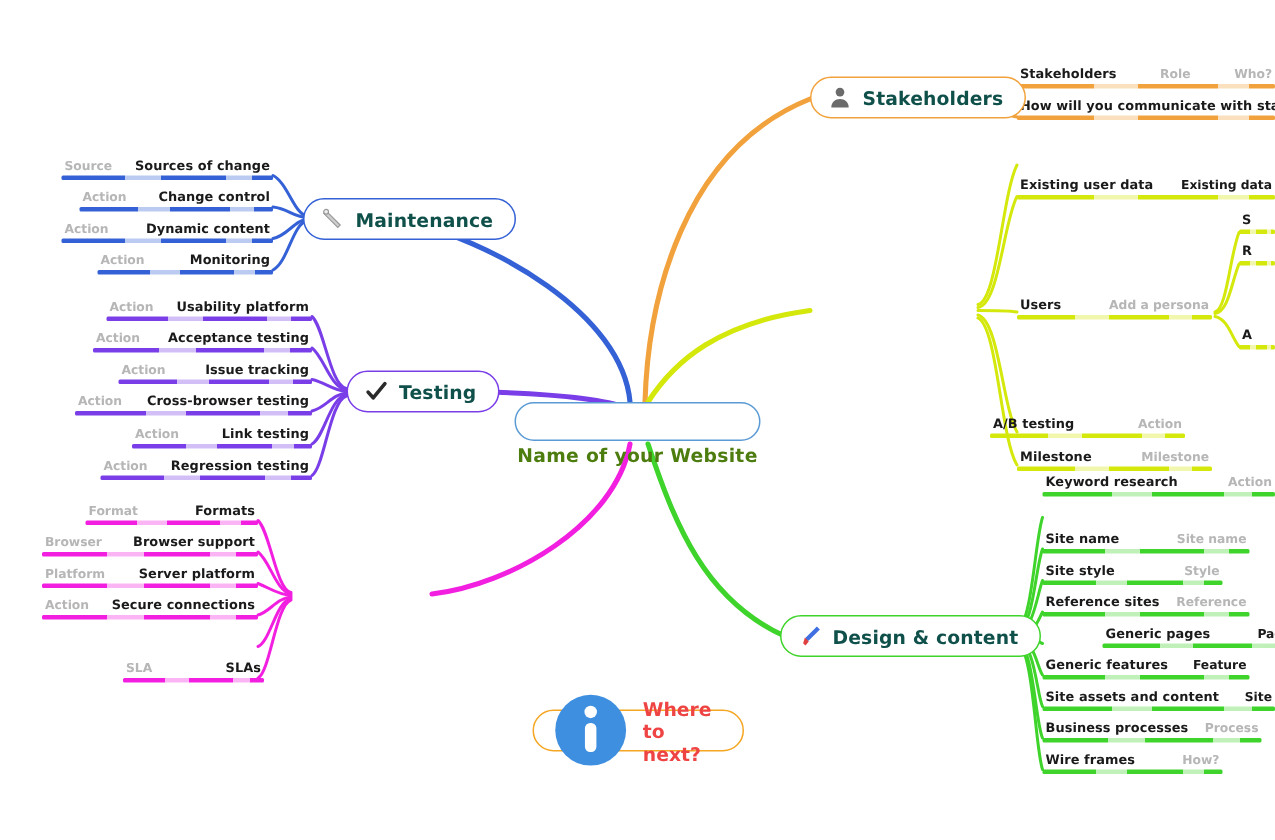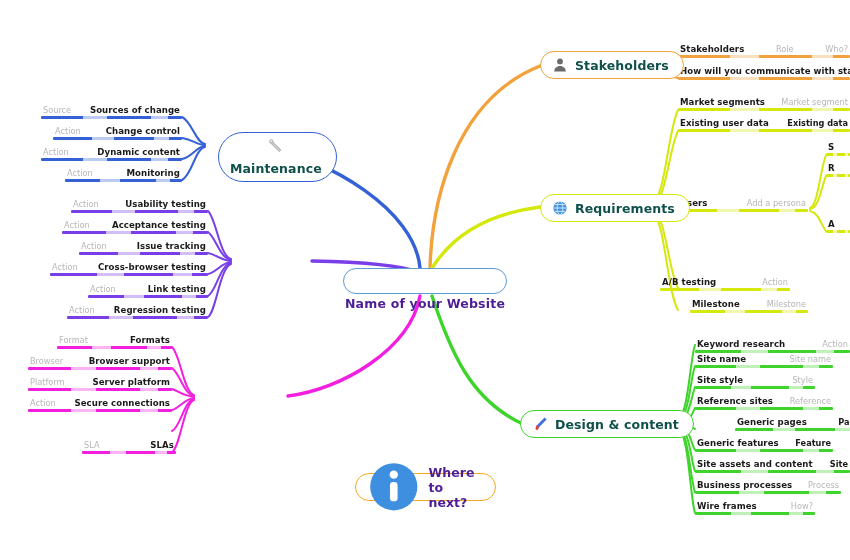--- a/index.html
+++ b/index.html
@@ -67,21 +67,21 @@
     height: 28px;
     box-sizing: border-box;
     background:#fff;
     border: 1.6px solid #f5a623;
     border-radius: 999px;
     display:flex; align-items:center; gap:7px;
     padding: 0 14px 0 10px;
     z-index: 6;
   }
   #wheretonext span {
-    font-size: 12.5px; font-weight: bold; color:#4c1d95;
+    font-size: 12.5px; font-weight: bold; color:#ef4444;
   }
 
   
   .leaf {
     position: absolute;
     box-sizing: border-box;
     z-index: 4;
   }
   .leaf .row {
     display: flex;
@@ -93,21 +93,21 @@
   }
   .leaf .title {
     font-size: 8.6px;
     font-weight: bold;
     color: #1a1a1a;
     letter-spacing: .05px;
   }
   .leaf .meta {
     font-size: 8.2px;
     color: #b6b6b6;
-    font-weight: normal;
+    font-weight: bold;
   }
   .leaf .meta.dark { color:#1a1a1a; font-weight:bold; }
   .leaf .bar { height: 2.6px; width: 100%; border-radius: 1px; }
 
   
   .leaf.left .row { justify-content: space-between; }
 </style>
 </head>
 <body>
 
@@ -185,35 +185,20 @@
         <span class="meta">Who?</span>
       </div>
       <div class="bar" style="background: linear-gradient(90deg, rgb(242, 162, 60) 0%, rgb(242, 162, 60) 30%, rgba(242, 162, 60, 0.333) 30%, rgba(242, 162, 60, 0.333) 47%, rgb(242, 162, 60) 47%, rgb(242, 162, 60) 78%, rgba(242, 162, 60, 0.333) 78%, rgba(242, 162, 60, 0.333) 90%, rgb(242, 162, 60) 90%, rgb(242, 162, 60) 100%);"></div>
     </div>
     <div class="leaf right" style="left: 678px; top: 66px; width: 172px;">
       <div class="row">
         <span class="title">How will you communicate with stakeholders?</span>
       </div>
       <div class="bar" style="background: linear-gradient(90deg, rgb(242, 162, 60) 0%, rgb(242, 162, 60) 30%, rgba(242, 162, 60, 0.333) 30%, rgba(242, 162, 60, 0.333) 47%, rgb(242, 162, 60) 47%, rgb(242, 162, 60) 78%, rgba(242, 162, 60, 0.333) 78%, rgba(242, 162, 60, 0.333) 90%, rgb(242, 162, 60) 90%, rgb(242, 162, 60) 100%);"></div>
     </div>
-    <div class="node" style="left: 540px; top: 194px; border: 1.8px solid rgb(212, 232, 11);">
-      <svg viewBox="0 0 16 16" class="ic">
-        <circle cx="8" cy="8" r="6.6" fill="#3f8fe0"></circle>
-        <ellipse cx="8" cy="8" rx="2.9" ry="6.6" fill="none" stroke="#cfe6fb" stroke-width="1"></ellipse>
-        <path d="M1.6 8h12.8M2.7 4.6h10.6M2.7 11.4h10.6" stroke="#cfe6fb" stroke-width="1" fill="none"></path>
-      </svg>
-      <span class="node-label">Requirements</span>
-    </div>
-    <div class="leaf right" style="left: 678px; top: 97px; width: 172px;">
-      <div class="row">
-        <span class="title">Market segments</span>
-        <span class="meta">Market segment</span>
-      </div>
-      <div class="bar" style="background: linear-gradient(90deg, rgb(212, 232, 11) 0%, rgb(212, 232, 11) 30%, rgba(212, 232, 11, 0.333) 30%, rgba(212, 232, 11, 0.333) 47%, rgb(212, 232, 11) 47%, rgb(212, 232, 11) 78%, rgba(212, 232, 11, 0.333) 78%, rgba(212, 232, 11, 0.333) 90%, rgb(212, 232, 11) 90%, rgb(212, 232, 11) 100%);"></div>
-    </div>
     <div class="leaf right" style="left: 678px; top: 118px; width: 172px;">
       <div class="row">
         <span class="title">Existing user data</span>
         <span class="meta dark">Existing data</span>
       </div>
       <div class="bar" style="background: linear-gradient(90deg, rgb(212, 232, 11) 0%, rgb(212, 232, 11) 30%, rgba(212, 232, 11, 0.333) 30%, rgba(212, 232, 11, 0.333) 47%, rgb(212, 232, 11) 47%, rgb(212, 232, 11) 78%, rgba(212, 232, 11, 0.333) 78%, rgba(212, 232, 11, 0.333) 90%, rgb(212, 232, 11) 90%, rgb(212, 232, 11) 100%);"></div>
     </div>
     <div class="leaf right" style="left: 826px; top: 142px; width: 24px;">
       <div class="row">
         <span class="title">S</span>
@@ -239,35 +224,35 @@
       </div>
       <div class="bar" style="background: linear-gradient(90deg, rgb(212, 232, 11) 0%, rgb(212, 232, 11) 30%, rgba(212, 232, 11, 0.333) 30%, rgba(212, 232, 11, 0.333) 47%, rgb(212, 232, 11) 47%, rgb(212, 232, 11) 78%, rgba(212, 232, 11, 0.333) 78%, rgba(212, 232, 11, 0.333) 90%, rgb(212, 232, 11) 90%, rgb(212, 232, 11) 100%);"></div>
     </div>
     <div class="leaf right" style="left: 660px; top: 277px; width: 130px;">
       <div class="row">
         <span class="title">A/B testing</span>
         <span class="meta">Action</span>
       </div>
       <div class="bar" style="background: linear-gradient(90deg, rgb(212, 232, 11) 0%, rgb(212, 232, 11) 30%, rgba(212, 232, 11, 0.333) 30%, rgba(212, 232, 11, 0.333) 47%, rgb(212, 232, 11) 47%, rgb(212, 232, 11) 78%, rgba(212, 232, 11, 0.333) 78%, rgba(212, 232, 11, 0.333) 90%, rgb(212, 232, 11) 90%, rgb(212, 232, 11) 100%);"></div>
     </div>
-    <div class="leaf right" style="left: 678px; top: 299px; width: 130px; padding-left: 12px;">
+    <div class="leaf right" style="left: 678px; top: 299px; width: 130px;">
       <div class="row">
         <span class="title">Milestone</span>
         <span class="meta">Milestone</span>
       </div>
       <div class="bar" style="background: linear-gradient(90deg, rgb(212, 232, 11) 0%, rgb(212, 232, 11) 30%, rgba(212, 232, 11, 0.333) 30%, rgba(212, 232, 11, 0.333) 47%, rgb(212, 232, 11) 47%, rgb(212, 232, 11) 78%, rgba(212, 232, 11, 0.333) 78%, rgba(212, 232, 11, 0.333) 90%, rgb(212, 232, 11) 90%, rgb(212, 232, 11) 100%);"></div>
     </div>
     <div class="node" style="left: 520px; top: 410px; border: 1.8px solid rgb(63, 212, 43);">
       <svg viewBox="0 0 16 16" class="ic">
         <path d="M12.6 1.6l2 2-7.4 7.4-2.6.6.6-2.6z" fill="#3f6fe0"></path>
         <path d="M4.6 9l2.6 2.6-2.2 2.8-1.6-1.6z" fill="#e03f3f"></path>
       </svg>
       <span class="node-label">Design &amp; content</span>
     </div>
-    <div class="leaf right" style="left: 695px; top: 339px; width: 155px;">
+    <div class="leaf right" style="left: 695px; top: 316px; width: 155px;">
       <div class="row">
         <span class="title">Keyword research</span>
         <span class="meta">Action</span>
       </div>
       <div class="bar" style="background: linear-gradient(90deg, rgb(63, 212, 43) 0%, rgb(63, 212, 43) 30%, rgba(63, 212, 43, 0.333) 30%, rgba(63, 212, 43, 0.333) 47%, rgb(63, 212, 43) 47%, rgb(63, 212, 43) 78%, rgba(63, 212, 43, 0.333) 78%, rgba(63, 212, 43, 0.333) 90%, rgb(63, 212, 43) 90%, rgb(63, 212, 43) 100%);"></div>
     </div>
     <div class="leaf right" style="left: 695px; top: 354px; width: 138px;">
       <div class="row">
         <span class="title">Site name</span>
         <span class="meta">Site name</span>
@@ -316,21 +301,21 @@
       </div>
       <div class="bar" style="background: linear-gradient(90deg, rgb(63, 212, 43) 0%, rgb(63, 212, 43) 30%, rgba(63, 212, 43, 0.333) 30%, rgba(63, 212, 43, 0.333) 47%, rgb(63, 212, 43) 47%, rgb(63, 212, 43) 78%, rgba(63, 212, 43, 0.333) 78%, rgba(63, 212, 43, 0.333) 90%, rgb(63, 212, 43) 90%, rgb(63, 212, 43) 100%);"></div>
     </div>
     <div class="leaf right" style="left: 695px; top: 501px; width: 120px;">
       <div class="row">
         <span class="title">Wire frames</span>
         <span class="meta">How?</span>
       </div>
       <div class="bar" style="background: linear-gradient(90deg, rgb(63, 212, 43) 0%, rgb(63, 212, 43) 30%, rgba(63, 212, 43, 0.333) 30%, rgba(63, 212, 43, 0.333) 47%, rgb(63, 212, 43) 47%, rgb(63, 212, 43) 78%, rgba(63, 212, 43, 0.333) 78%, rgba(63, 212, 43, 0.333) 90%, rgb(63, 212, 43) 90%, rgb(63, 212, 43) 100%);"></div>
     </div>
-    <div class="node" style="left: 218px; top: 132px; border: 1.8px solid rgb(52, 97, 214); flex-direction: column;">
+    <div class="node" style="left: 202px; top: 132px; border: 1.8px solid rgb(52, 97, 214);">
       <svg viewBox="0 0 16 16" class="ic">
         <path d="M3.4 2.6l9.4 9.4-1.6 1.6-9.4-9.4z" fill="#cfcfcf" stroke="#9a9a9a" stroke-width=".8"></path>
         <circle cx="3.4" cy="3.2" r="1.6" fill="#efefef" stroke="#9a9a9a" stroke-width=".8"></circle>
       </svg>
       <span class="node-label">Maintenance</span>
     </div>
     <div class="leaf left" style="left: 41px; top: 105px; width: 141px;">
       <div class="row">
         <span class="meta">Source</span>
         <span class="title">Sources of change</span>
@@ -351,24 +336,30 @@
       </div>
       <div class="bar" style="background: linear-gradient(90deg, rgb(52, 97, 214) 0%, rgb(52, 97, 214) 30%, rgba(52, 97, 214, 0.333) 30%, rgba(52, 97, 214, 0.333) 47%, rgb(52, 97, 214) 47%, rgb(52, 97, 214) 78%, rgba(52, 97, 214, 0.333) 78%, rgba(52, 97, 214, 0.333) 90%, rgb(52, 97, 214) 90%, rgb(52, 97, 214) 100%);"></div>
     </div>
     <div class="leaf left" style="left: 65px; top: 168px; width: 117px;">
       <div class="row">
         <span class="meta">Action</span>
         <span class="title">Monitoring</span>
       </div>
       <div class="bar" style="background: linear-gradient(90deg, rgb(52, 97, 214) 0%, rgb(52, 97, 214) 30%, rgba(52, 97, 214, 0.333) 30%, rgba(52, 97, 214, 0.333) 47%, rgb(52, 97, 214) 47%, rgb(52, 97, 214) 78%, rgba(52, 97, 214, 0.333) 78%, rgba(52, 97, 214, 0.333) 90%, rgb(52, 97, 214) 90%, rgb(52, 97, 214) 100%);"></div>
     </div>
+    <div class="node" style="left: 231px; top: 247px; border: 1.8px solid rgb(122, 62, 232);">
+      <svg viewBox="0 0 16 16" class="ic">
+        <path d="M2.4 8.4l3.4 3.8L13.6 2.8" fill="none" stroke="#2b2b2b" stroke-width="2.4" stroke-linecap="round" stroke-linejoin="round"></path>
+      </svg>
+      <span class="node-label">Testing</span>
+    </div>
     <div class="leaf left" style="left: 71px; top: 199px; width: 137px;">
       <div class="row">
         <span class="meta">Action</span>
-        <span class="title">Usability testing</span>
+        <span class="title">Usability platform</span>
       </div>
       <div class="bar" style="background: linear-gradient(90deg, rgb(122, 62, 232) 0%, rgb(122, 62, 232) 30%, rgba(122, 62, 232, 0.333) 30%, rgba(122, 62, 232, 0.333) 47%, rgb(122, 62, 232) 47%, rgb(122, 62, 232) 78%, rgba(122, 62, 232, 0.333) 78%, rgba(122, 62, 232, 0.333) 90%, rgb(122, 62, 232) 90%, rgb(122, 62, 232) 100%);"></div>
     </div>
     <div class="leaf left" style="left: 62px; top: 220px; width: 146px;">
       <div class="row">
         <span class="meta">Action</span>
         <span class="title">Acceptance testing</span>
       </div>
       <div class="bar" style="background: linear-gradient(90deg, rgb(122, 62, 232) 0%, rgb(122, 62, 232) 30%, rgba(122, 62, 232, 0.333) 30%, rgba(122, 62, 232, 0.333) 47%, rgb(122, 62, 232) 47%, rgb(122, 62, 232) 78%, rgba(122, 62, 232, 0.333) 78%, rgba(122, 62, 232, 0.333) 90%, rgb(122, 62, 232) 90%, rgb(122, 62, 232) 100%);"></div>
     </div>
@@ -429,21 +420,21 @@
       <div class="bar" style="background: linear-gradient(90deg, rgb(242, 31, 224) 0%, rgb(242, 31, 224) 30%, rgba(242, 31, 224, 0.333) 30%, rgba(242, 31, 224, 0.333) 47%, rgb(242, 31, 224) 47%, rgb(242, 31, 224) 78%, rgba(242, 31, 224, 0.333) 78%, rgba(242, 31, 224, 0.333) 90%, rgb(242, 31, 224) 90%, rgb(242, 31, 224) 100%);"></div>
     </div>
     <div class="leaf left" style="left: 82px; top: 440px; width: 94px;">
       <div class="row">
         <span class="meta">SLA</span>
         <span class="title">SLAs</span>
       </div>
       <div class="bar" style="background: linear-gradient(90deg, rgb(242, 31, 224) 0%, rgb(242, 31, 224) 30%, rgba(242, 31, 224, 0.333) 30%, rgba(242, 31, 224, 0.333) 47%, rgb(242, 31, 224) 47%, rgb(242, 31, 224) 78%, rgba(242, 31, 224, 0.333) 78%, rgba(242, 31, 224, 0.333) 90%, rgb(242, 31, 224) 90%, rgb(242, 31, 224) 100%);"></div>
     </div>
     <div id="central" style="border-color: rgb(91, 155, 213);">
-      <span style="color: #4c1d95; margin-top: 44px;">Name of your Website</span>
+      <span style="color: #4d7c0f; margin-top: 44px;">Name of your Website</span>
     </div>
     <div id="wheretonext" style="border-color: rgb(245, 166, 35);">
       <svg viewBox="0 0 16 16" class="ic">
         <circle cx="8" cy="8" r="6.8" fill="#3f8fe0"></circle>
         <circle cx="8" cy="4.5" r="1.2" fill="#fff"></circle>
         <rect x="6.9" y="6.6" width="2.2" height="5.6" rx="1" fill="#fff"></rect>
       </svg>
       <span>Where to next?</span>
     </div>
   </div>

